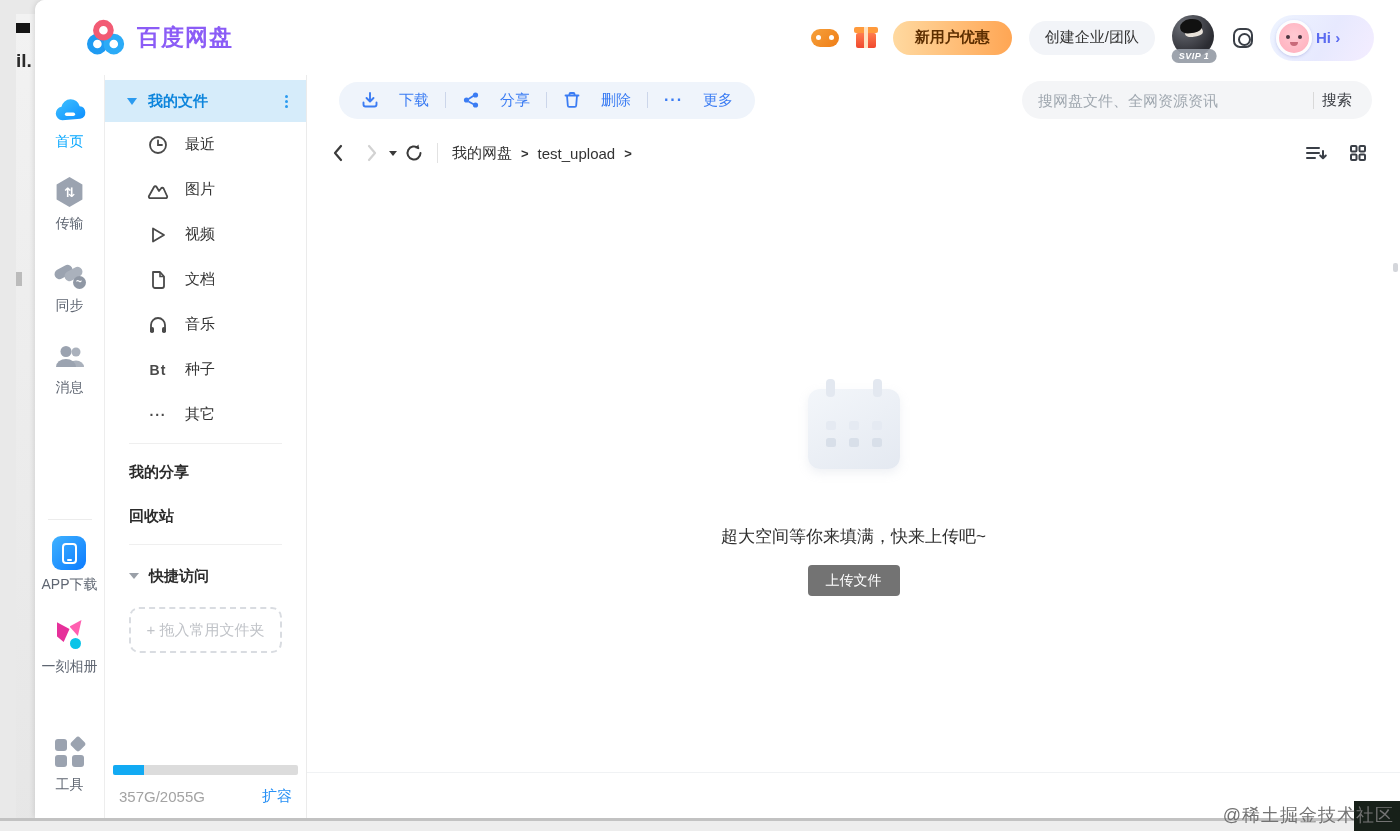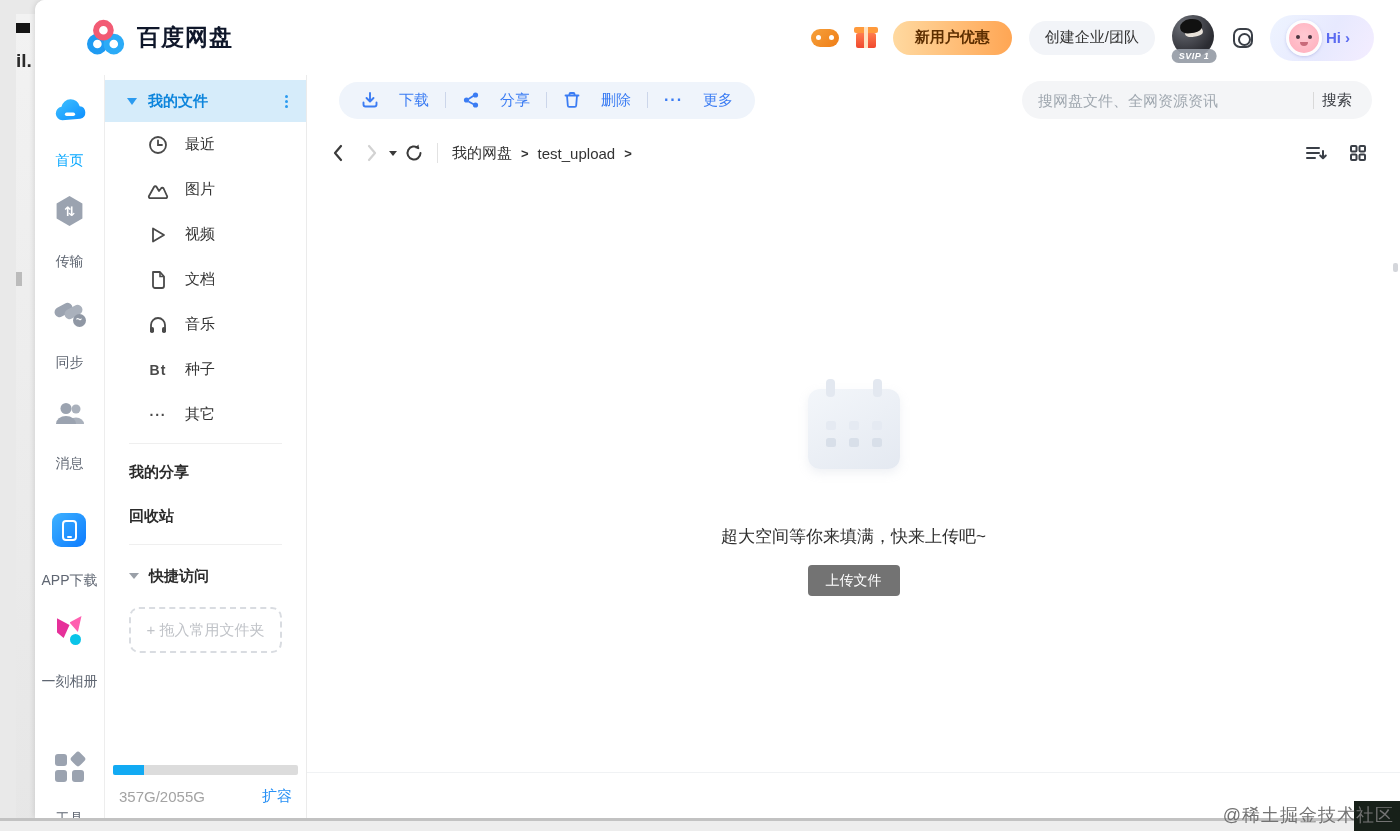--- a/index.html
+++ b/index.html
@@ -15,21 +15,21 @@
 
   
   .app { position:absolute; left:35px; top:0; width:1365px; height:818px; background:#fff; border-top-left-radius:10px; box-shadow:0 0 6px rgba(0,0,0,.15); overflow:hidden; display:flex; flex-direction:column; }
   .bottom-strip { position:absolute; left:0; top:818px; width:1400px; height:13px; background:#ededed; border-top:3px solid #c2c2c2; }
   .corner-dark { position:absolute; right:0; bottom:0; width:46px; height:30px; background:#172019; }
   .watermark { position:absolute; right:6px; bottom:4px; font-size:18px; color:#737373; z-index:10; letter-spacing:1px; }
 
   
   .header { height:75px; display:flex; align-items:center; padding-left:50px; padding-right:26px; background:#fff; flex:0 0 auto; }
   .logo-wrap { display:flex; align-items:center; gap:10px; }
-  .brand-title { font-size:23px; font-weight:bold; color:#0f172a; letter-spacing:1px; }
+  .brand-title { font-size:23px; font-weight:bold; color:#8b5cf6; letter-spacing:1px; }
   .header-right { margin-left:auto; display:flex; align-items:center; gap:17px; }
 
   .icon-gamepad { position:relative; width:28px; height:18px; background:linear-gradient(135deg,#f6a13c,#ef7d16); border-radius:9px; }
   .icon-gamepad::before, .icon-gamepad::after { content:""; position:absolute; top:6px; width:5px; height:5px; border-radius:50%; background:#fff; }
   .icon-gamepad::before { left:5px; } .icon-gamepad::after { right:5px; }
 
   .icon-gift { position:relative; width:20px; height:15px; background:linear-gradient(180deg,#ff7d4d,#f0482e); border-radius:2px; margin-top:5px; }
   .icon-gift::before { content:""; position:absolute; left:-2px; top:-6px; width:24px; height:6px; background:#ff9a3c; border-radius:2px; }
   .icon-gift::after { content:""; position:absolute; left:8px; top:-6px; width:4px; height:21px; background:#ffe3c2; }
 
@@ -38,32 +38,32 @@
   .team-pill { height:34px; border-radius:17px; background:#f2f4f8; display:flex; align-items:center; padding:0 16px; font-size:15px; color:#333; cursor:pointer; white-space:nowrap; }
 
   .avatar-wrap { position:relative; width:44px; height:46px; cursor:pointer; }
   .avatar { width:42px; height:42px; border-radius:50%; background:radial-gradient(circle at 30% 25%,#6d7078,#2b2c32 70%); overflow:hidden; }
   .avatar::after { content:""; position:absolute; left:8px; top:4px; width:22px; height:14px; background:#111; border-radius:50% 50% 40% 40%; transform:rotate(-8deg); box-shadow:2px 6px 0 -2px #e8e2da; }
   .svip-badge { position:absolute; left:50%; transform:translateX(-50%); bottom:-2px; background:rgba(150,156,166,.92); color:#fff; font-size:9px; font-style:italic; font-weight:bold; padding:2px 7px; border-radius:8px; white-space:nowrap; letter-spacing:.5px; }
 
   .settings-ring { width:20px; height:20px; border:2.5px solid #3a3f47; border-radius:7px; position:relative; cursor:pointer; }
   .settings-ring::after { content:""; position:absolute; left:3px; top:3px; width:9px; height:9px; border:2.5px solid #3a3f47; border-radius:50%; }
 
-  .hi-pill { height:46px; min-width:104px; border-radius:23px; background:linear-gradient(120deg,#eef4ff,#e7e9fe 55%,#f4edff); display:flex; align-items:center; gap:4px; padding:0 14px 0 6px; cursor:pointer;justify-content:center; }
+  .hi-pill { height:46px; min-width:104px; border-radius:23px; background:linear-gradient(120deg,#eef4ff,#e7e9fe 55%,#f4edff); display:flex; align-items:center; gap:4px; padding:0 14px 0 6px; cursor:pointer; }
   .hi-face { position:relative; width:36px; height:36px; border-radius:50%; background:radial-gradient(circle at 50% 42%,#ffc9d2,#ffadbb); border:3px solid #fdfdfe; box-shadow:0 1px 3px rgba(120,130,200,.35); }
   .hi-face::before { content:""; position:absolute; left:7px; top:12px; width:4px; height:4px; border-radius:50%; background:#4a3540; box-shadow:12px 0 0 #4a3540; }
   .hi-face::after { content:""; position:absolute; left:11px; top:19px; width:8px; height:4px; border-radius:0 0 8px 8px; background:#c96a7a; }
   .hi-label { font-size:15px; font-weight:bold; color:#5b6bf0; white-space:nowrap; }
 
   
   .app-body { flex:1; display:flex; min-height:0; }
 
   
   .nav-rail { width:70px; flex:0 0 auto; border-right:1px solid #ededed; display:flex; flex-direction:column; align-items:center; padding-top:18px; background:#fff; }
-  .rail-item { display:flex; flex-direction:column; align-items:center; margin-bottom:24px; cursor:pointer;gap:19px; }
+  .rail-item { display:flex; flex-direction:column; align-items:center; margin-bottom:24px; cursor:pointer; }
   .rail-item .rail-label { margin-top:6px; font-size:14px; color:#5f6672; white-space:nowrap; }
   .rail-item.active .rail-label { color:#06a7ff; }
   .rail-spacer { height:106px; }
   .rail-divider { width:44px; height:1px; background:#ececec; margin-bottom:16px; }
 
   .ri-box { width:34px; height:34px; display:flex; align-items:center; justify-content:center; }
   .hex { width:30px; height:30px; background:#9ba3b0; clip-path:polygon(50% 0,93% 25%,93% 75%,50% 100%,7% 75%,7% 25%); display:flex; align-items:center; justify-content:center; color:#fff; font-size:13px; font-weight:bold; }
   .sync-icon { position:relative; width:32px; height:30px; }
   .sync-icon .s1 { position:absolute; left:0; top:8px; width:19px; height:10px; border-radius:5px; background:#9ba3b0; transform:rotate(-28deg); }
   .sync-icon .s2 { position:absolute; left:10px; top:10px; width:19px; height:10px; border-radius:5px; background:#aab1bc; transform:rotate(-28deg); }

